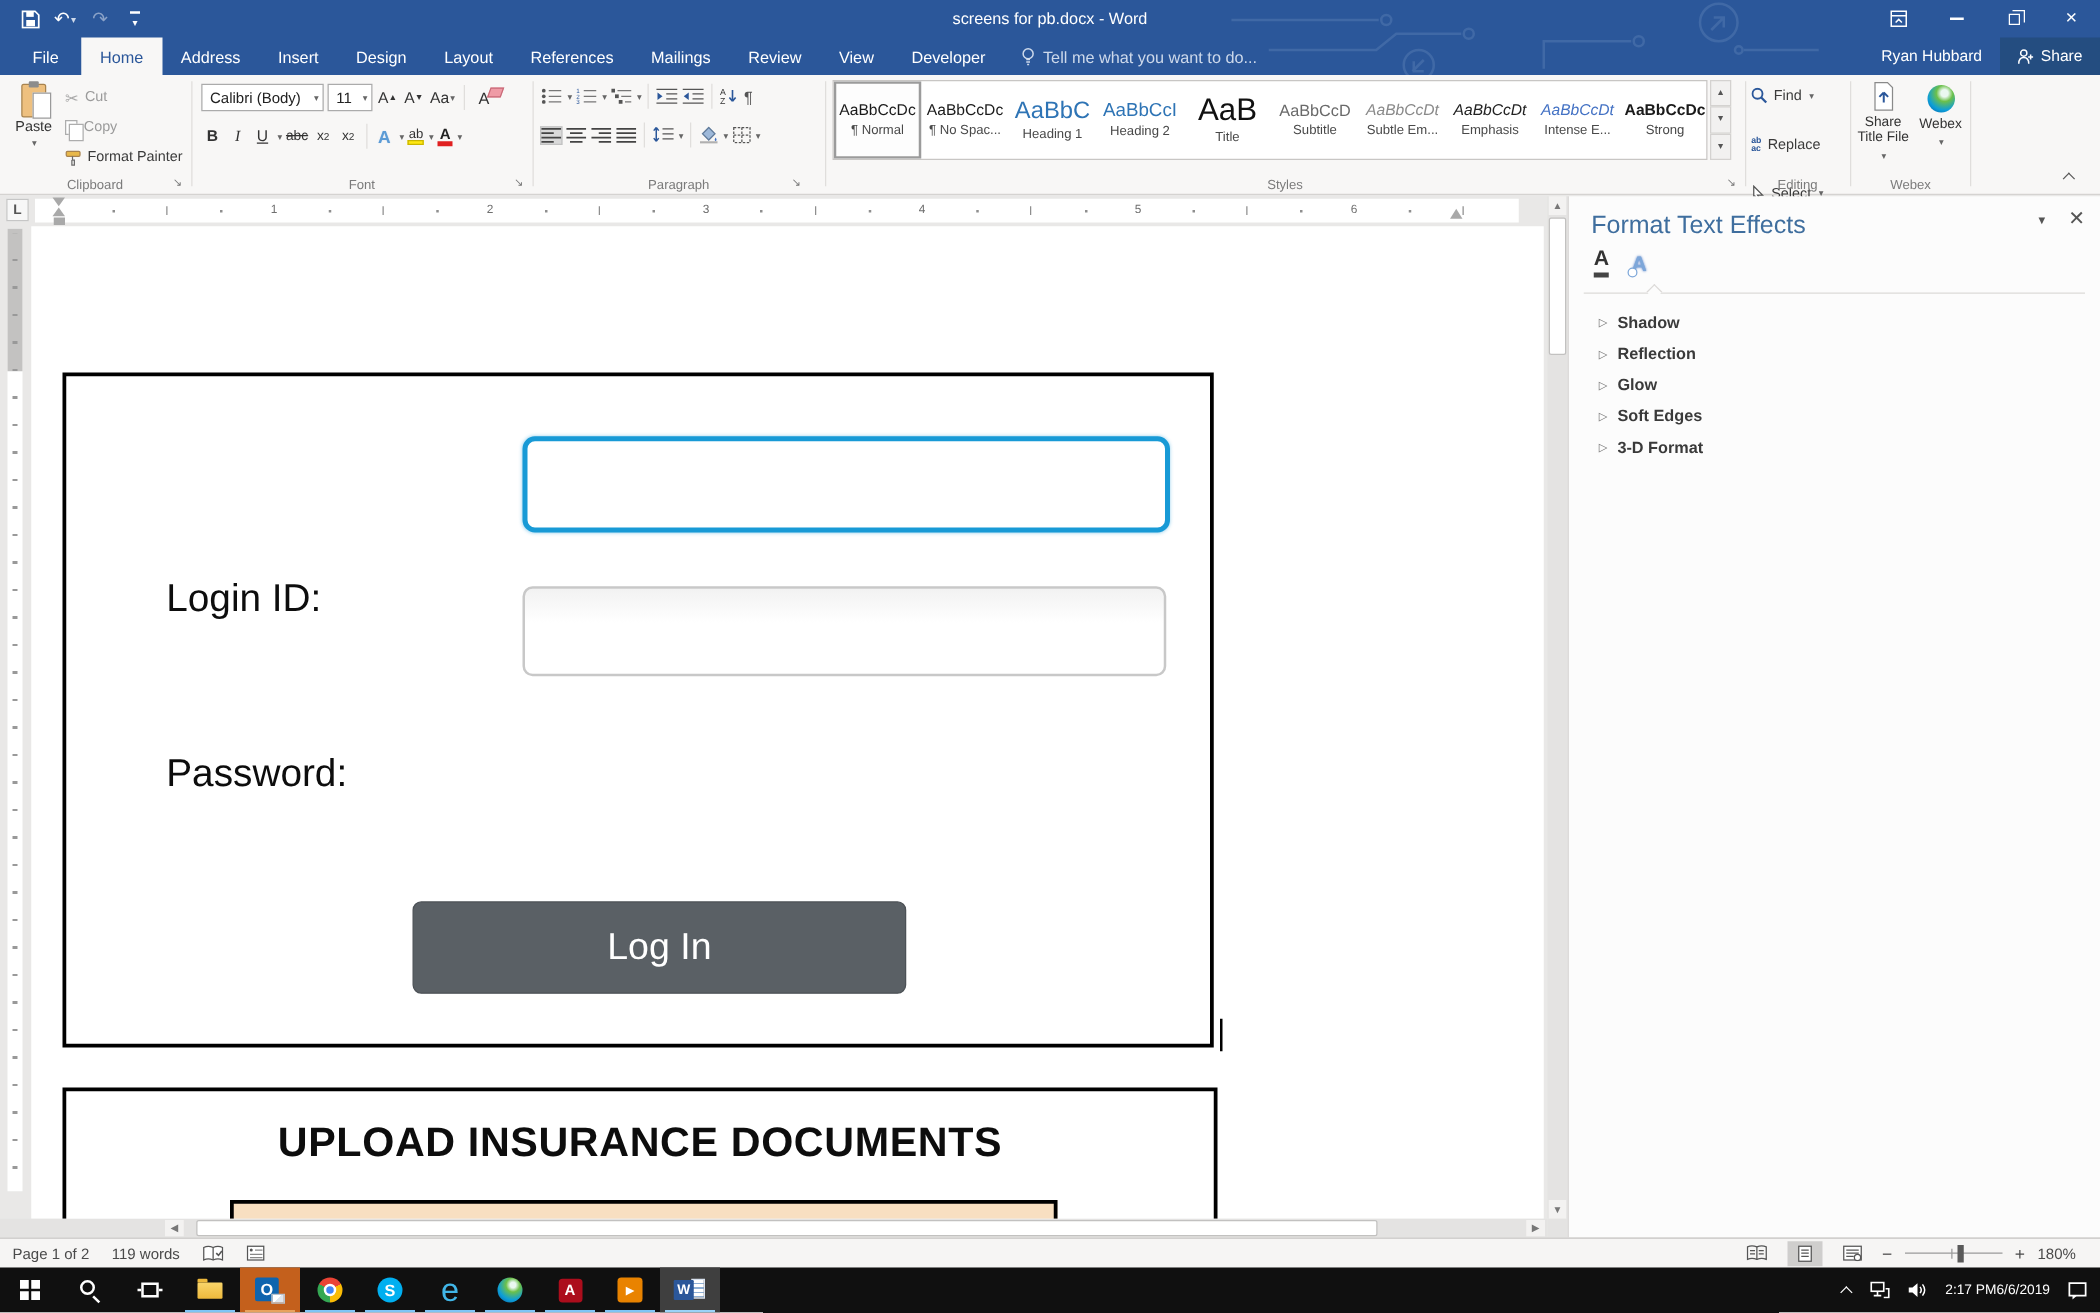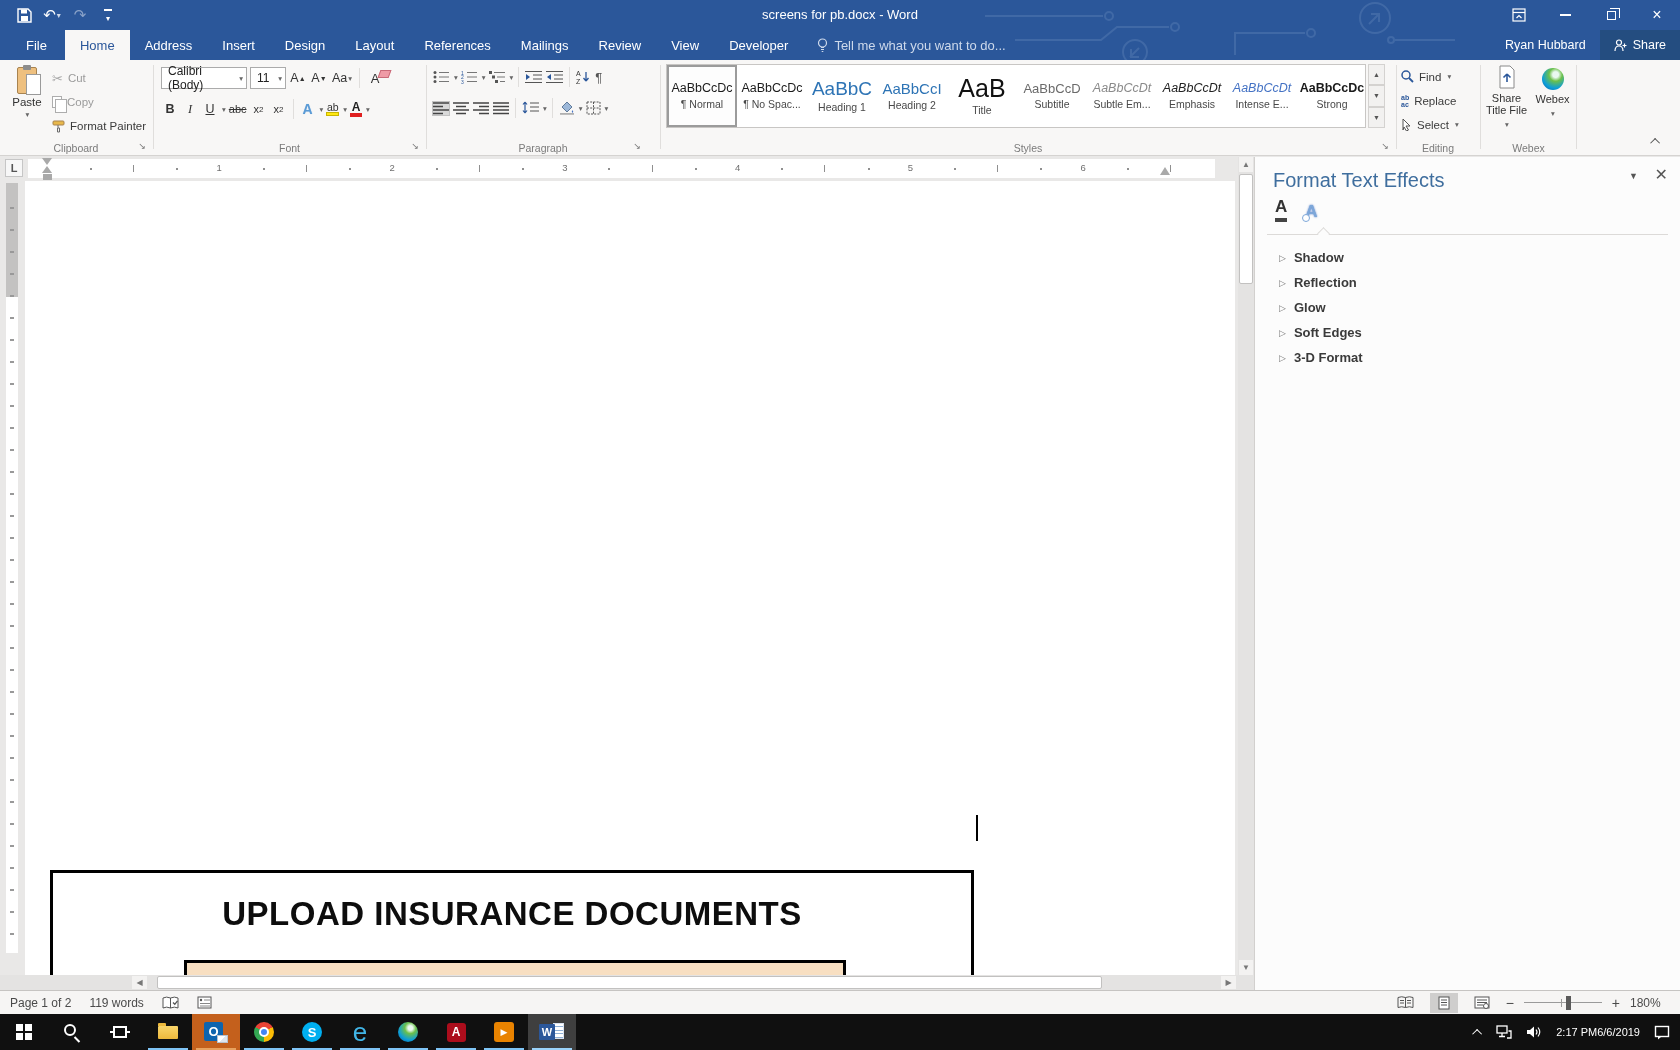--- a/index.html
+++ b/index.html
@@ -60,21 +60,21 @@
   .cuticon { color:#a9a9a9; font-size:13px; }
   .copyicon { width:10px; height:12px; border:1px solid #adadad; position:relative; background:#fff; }
   .copyicon::before { content:''; position:absolute; left:2px; top:2px; width:10px; height:12px; border:1px solid #adadad; background:#fff; }
 
   
   #g-font { left:154px; width:271px; }
   .frow1 { position:absolute; left:7px; top:7px; display:flex; align-items:center; gap:3px; }
   .frow2 { position:absolute; left:7px; top:38px; display:flex; align-items:center; gap:2px; }
   .combo { background:#fff; border:1px solid #ababab; height:22px; display:flex; align-items:center; font-size:12px; color:#222; padding:0 3px 0 6px; gap:4px; }
   .combo .dd { margin-left:auto; }
-  .cb-name { width:86px; }
+  .cb-name { width:98px; }
   .cb-size { width:36px; }
   .ic { font-size:12.5px; color:#333; height:22px; min-width:18px; }
   .bold { font-weight:bold; }
   .ital { font-style:italic; font-family:"Liberation Serif", serif; }
   .und { text-decoration:underline; }
   .strike { text-decoration:line-through; font-size:11px; }
   .subsup { font-size:11px; }
   .fx-a { color:#5b9bd5; font-weight:bold; font-size:14px; text-shadow:0 0 1px #bcd4ee; }
   .hl-ab { display:flex; flex-direction:column; align-items:center; line-height:10px; font-size:10.5px; color:#333; }
   .hl-ab .bar { width:13px; height:4px; background:#ffe812; border:1px solid #c9b500; }
@@ -103,21 +103,21 @@
   .ssample.subtle { font-size:12.5px; color:#8a8a8a; font-style:italic; }
   .ssample.emphasis { font-size:12.5px; color:#222; font-style:italic; }
   .ssample.intense { font-size:12.5px; color:#4472c4; font-style:italic; }
   .ssample.strong { font-size:12.5px; color:#1a1a1a; font-weight:bold; }
   .sname { font-size:10.5px; color:#494949; white-space:nowrap; }
   .gal-arrows { position:absolute; left:707px; top:4px; width:17px; height:64px; display:flex; flex-direction:column; }
   .gal-arrows button { flex:1; background:#f2f1f0; border:1px solid #d4d2d0; font-size:7px; color:#555; padding:0; }
 
   
   #g-edit { left:1397px; width:82px; }
-  .editrows { position:absolute; left:4px; top:7px; display:flex; flex-direction:column; gap:5px; }
+  .editrows { position:absolute; left:4px; top:7px; display:flex; flex-direction:column; gap:20px; }
   .editrows .rowbtn { background:none; border:none; display:flex; align-items:center; gap:5px; font-size:11.5px; color:#3b3b3b; height:19px; }
   .repic { font-size:7px; line-height:7px; color:#2b579a; font-weight:bold; text-align:left; }
 
   
   #g-webex { left:1481px; width:95px; }
   .bigbtn { position:absolute; top:5px; width:45px; height:80px; background:none; border:none; display:flex; flex-direction:column; align-items:center; gap:3px; font-size:11px; color:#333; line-height:12px; }
   .bb-share { left:3px; }
   .bb-webex { left:49px; }
   .webexball { width:22px; height:22px; border-radius:50%; background:radial-gradient(circle at 62% 30%, #eaf8f0 0 14%, #6cc04a 32%, #0c9ed9 66%, #0b6fae 88%); margin-top:3px; }
   .chevbtn { position:absolute; right:16px; bottom:8px; width:16px; height:14px; background:none; border:none; }
@@ -631,20 +631,27 @@
     <span class="im-box"></span>
     <span class="im im-r"></span>
   </div>
 
   <div id="canvas">
     <div id="vruler">
       <div class="vr-gray"></div>
       <div class="vr-ticks"></div>
     </div>
     <div id="page">
+      <div id="box1">
+        <div class="login-label">Login ID:</div>
+        <div class="input-blue"></div>
+        <div class="password-label">Password:</div>
+        <div class="input-gray"></div>
+        <button class="login-btn">Log In</button>
+      </div>
       <div class="doccursor"></div>
       <div id="box2">
         <div class="upload-heading">UPLOAD INSURANCE DOCUMENTS</div>
         <div class="tanbox"></div>
       </div>
     </div>
   </div>
 
   <div id="hscroll">
     <button class="hs-arrow hs-left">◀</button>

